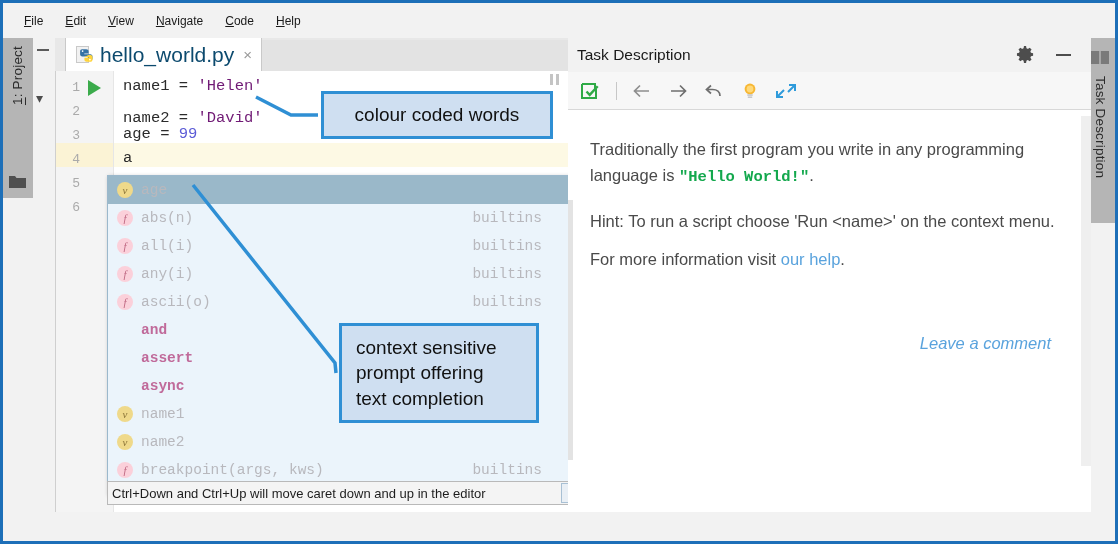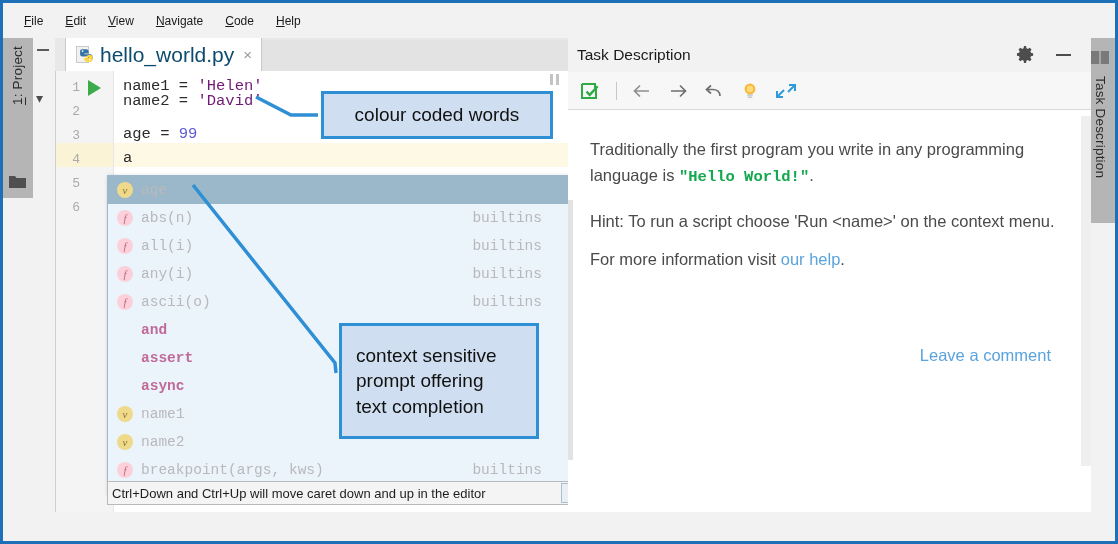--- a/index.html
+++ b/index.html
@@ -229,21 +229,21 @@
     padding:14px 22px 0 22px;box-sizing:border-box;
   }
   .t-para{
     font-size:16.5px;color:#4a4a4a;line-height:1.55;margin:13px 0 20px 0;
   }
   .mono-green{
     font-family:"Liberation Mono", monospace;color:#13a84d;font-weight:bold;font-size:15.5px;
   }
   .t-link{color:#5aa3dd;}
   #leave-comment{
-    position:absolute;right:40px;top:308px;font-size:16.5px;color:#5aa3dd;
+    position:absolute;right:40px;top:296px;font-size:16.5px;color:#5aa3dd;font-style:italic;
   }
   #task-scroll{
     position:absolute;right:0;top:78px;width:10px;height:350px;background:#efefef;
   }
   #task-scroll-l{
     position:absolute;left:0;top:90px;width:5px;height:260px;background:#e3e3e3;
   }
 
   
   #statusbar{
@@ -259,21 +259,21 @@
     background:#cfdff1;
     border:3px solid #2f8fd4;
     box-sizing:border-box;
     color:#111;
     font-size:19px;
     line-height:1.32;
     padding:7px 12px;
   }
   #callout-colour{left:318px;top:88px;width:232px;height:48px;
     display:flex;align-items:center;justify-content:center;}
-  #callout-context{left:336px;top:320px;width:200px;height:116px;
+  #callout-context{left:336px;top:320px;width:200px;height:100px;
     display:flex;align-items:center;padding-left:14px;}
   #anno-svg{position:absolute;left:0;top:0;width:1112px;height:538px;pointer-events:none;}
 </style>
 </head>
 <body>
 
 <div id="app">
 
   <div id="menubar">
     <div class="menu-item"><u>F</u><span>ile</span></div>
@@ -333,21 +333,21 @@
         <div class="ln" style="top:9px">1</div>
         <div class="ln" style="top:33px">2</div>
         <div class="ln" style="top:57px">3</div>
         <div class="ln" style="top:81px">4</div>
         <div class="ln" style="top:105px">5</div>
         <div class="ln" style="top:129px">6</div>
         <div id="run-arrow"></div>
       </div>
 
       <div class="code-line" style="top:6px"><span>name1 = </span><span class="s-str">'Helen'</span></div>
-      <div class="code-line" style="top:21px"><span>name2 = </span><span class="s-str">'David'</span></div>
+      <div class="code-line" style="top:38px"><span>name2 = </span><span class="s-str">'David'</span></div>
       <div class="code-line" style="top:54px"><span>age = </span><span class="s-num">99</span></div>
       <div class="code-line" style="top:78px"><span>a</span></div>
 
       <div id="code-nub"><i></i><i></i></div>
     </div>
   </div>
 
   <div id="ac-popup">
     <div id="ac-scroll-track"></div>
     <div id="ac-scroll-thumb"></div>

